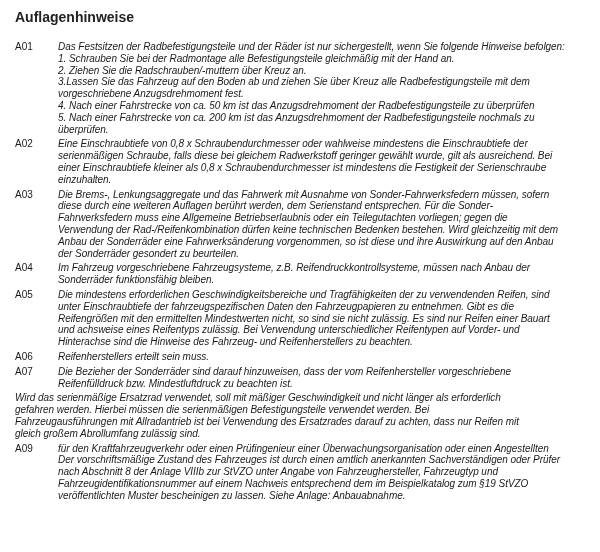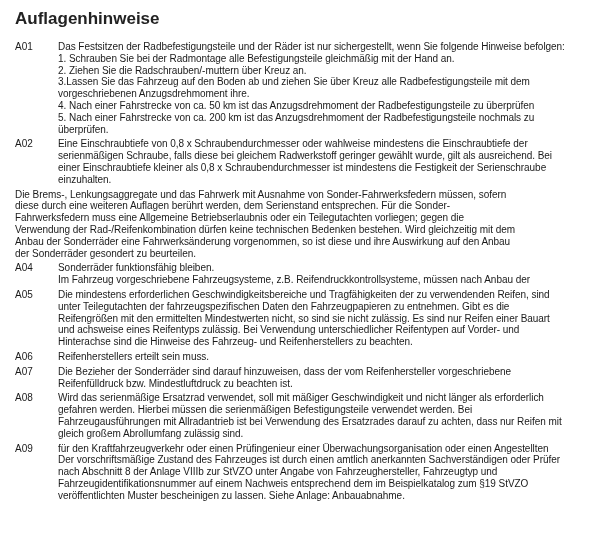--- a/index.html
+++ b/index.html
@@ -12,21 +12,21 @@
       height: 552px;
       overflow: hidden;
       position: relative;
       font-family: "Liberation Sans", sans-serif;
       color: #1a1a1a;
     }
     .page-title {
       position: absolute;
       left: 15px;
       top: 9px;
-      font-size: 17px;
+      font-size: 14px;
       font-weight: bold;
       color: #222222;
       letter-spacing: 0;
     }
     .entries {
       position: absolute;
       left: 15px;
       top: 41px;
       width: 560px;
     }
@@ -38,96 +38,97 @@
       width: 43px;
       flex: 0 0 43px;
       font-size: 10px;
       line-height: 11.8px;
     }
     .body {
       flex: 1 1 auto;
       font-size: 10px;
       line-height: 11.8px;
       letter-spacing: -0.05px;
+      font-style: italic;
     }
     .line {
       display: block;
       white-space: nowrap;
     }
   </style>
 </head>
 <body>
 
 <div class="page-title">Auflagenhinweise</div>
 
 <div class="entries" id="entries">
     <div class="entry">
       <div class="code">A01</div>
       <div class="body">
         <span class="line">Das Festsitzen der Radbefestigungsteile und der Räder ist nur sichergestellt, wenn Sie folgende Hinweise befolgen:</span>
         <span class="line">1. Schrauben Sie bei der Radmontage alle Befestigungsteile gleichmäßig mit der Hand an.</span>
         <span class="line">2. Ziehen Sie die Radschrauben/-muttern über Kreuz an.</span>
         <span class="line">3.Lassen Sie das Fahrzeug auf den Boden ab und ziehen Sie über Kreuz alle Radbefestigungsteile mit dem</span>
-        <span class="line">vorgeschriebenen Anzugsdrehmoment ihre.</span>
+        <span class="line">vorgeschriebene Anzugsdrehmoment fest.</span>
         <span class="line">4. Nach einer Fahrstrecke von ca. 50 km ist das Anzugsdrehmoment der Radbefestigungsteile zu überprüfen</span>
         <span class="line">5. Nach einer Fahrstrecke von ca. 200 km ist das Anzugsdrehmoment der Radbefestigungsteile nochmals zu</span>
         <span class="line">überprüfen.</span>
       </div>
     </div>
     <div class="entry">
       <div class="code">A02</div>
       <div class="body">
         <span class="line">Eine Einschraubtiefe von 0,8 x Schraubendurchmesser oder wahlweise mindestens die Einschraubtiefe der</span>
         <span class="line">serienmäßigen Schraube, falls diese bei gleichem  Radwerkstoff geringer gewählt wurde, gilt als ausreichend. Bei</span>
         <span class="line">einer Einschraubtiefe kleiner als 0,8 x Schraubendurchmesser ist mindestens die Festigkeit der Serienschraube</span>
         <span class="line">einzuhalten.</span>
       </div>
     </div>
     <div class="entry">
+      <div class="code">A03</div>
       <div class="body">
         <span class="line">Die Brems-, Lenkungsaggregate und das Fahrwerk mit Ausnahme von Sonder-Fahrwerksfedern müssen, sofern</span>
         <span class="line">diese durch eine weiteren Auflagen berührt werden, dem Serienstand entsprechen. Für die Sonder-</span>
         <span class="line">Fahrwerksfedern muss eine Allgemeine Betriebserlaubnis oder ein Teilegutachten vorliegen; gegen die</span>
         <span class="line">Verwendung der Rad-/Reifenkombination dürfen keine technischen Bedenken bestehen. Wird gleichzeitig mit dem</span>
         <span class="line">Anbau der Sonderräder eine Fahrwerksänderung vorgenommen, so ist diese und ihre Auswirkung auf den Anbau</span>
         <span class="line">der Sonderräder gesondert zu beurteilen.</span>
       </div>
     </div>
     <div class="entry">
       <div class="code">A04</div>
       <div class="body">
+        <span class="line">Im Fahrzeug vorgeschriebene Fahrzeugsysteme, z.B. Reifendruckkontrollsysteme, müssen nach Anbau der</span>
         <span class="line">Sonderräder funktionsfähig bleiben.</span>
-        <span class="line">Im Fahrzeug vorgeschriebene Fahrzeugsysteme, z.B. Reifendruckkontrollsysteme, müssen nach Anbau der</span>
       </div>
     </div>
     <div class="entry">
       <div class="code">A05</div>
       <div class="body">
         <span class="line">Die mindestens erforderlichen Geschwindigkeitsbereiche und Tragfähigkeiten der zu verwendenden Reifen, sind</span>
-        <span class="line">unter Teilegutachten der fahrzeugspezifischen Daten den Fahrzeugpapieren zu entnehmen. Gibt es die</span>
+        <span class="line">unter Einschraubtiefe der fahrzeugspezifischen Daten den Fahrzeugpapieren zu entnehmen. Gibt es die</span>
         <span class="line">Reifengrößen mit den ermittelten Mindestwerten nicht, so sind sie nicht zulässig. Es sind nur Reifen einer Bauart</span>
         <span class="line">und achsweise eines Reifentyps zulässig. Bei Verwendung unterschiedlicher Reifentypen auf Vorder- und</span>
         <span class="line">Hinterachse sind die Hinweise des Fahrzeug- und Reifenherstellers zu beachten.</span>
       </div>
     </div>
     <div class="entry">
       <div class="code">A06</div>
       <div class="body">
         <span class="line">Reifenherstellers erteilt sein muss.</span>
       </div>
     </div>
     <div class="entry">
       <div class="code">A07</div>
       <div class="body">
         <span class="line">Die Bezieher der Sonderräder sind darauf hinzuweisen, dass der vom Reifenhersteller vorgeschriebene</span>
         <span class="line">Reifenfülldruck bzw. Mindestluftdruck zu beachten ist.</span>
       </div>
     </div>
     <div class="entry">
-      <div class="code">A08</div>
       <div class="body">
         <span class="line">Wird das serienmäßige Ersatzrad verwendet, soll mit mäßiger Geschwindigkeit und nicht länger als erforderlich</span>
         <span class="line">gefahren werden. Hierbei müssen die serienmäßigen Befestigungsteile verwendet werden. Bei</span>
         <span class="line">Fahrzeugausführungen mit Allradantrieb ist bei Verwendung des Ersatzrades darauf zu achten, dass nur Reifen mit</span>
         <span class="line">gleich großem Abrollumfang zulässig sind.</span>
       </div>
     </div>
     <div class="entry">
       <div class="code">A09</div>
       <div class="body">

